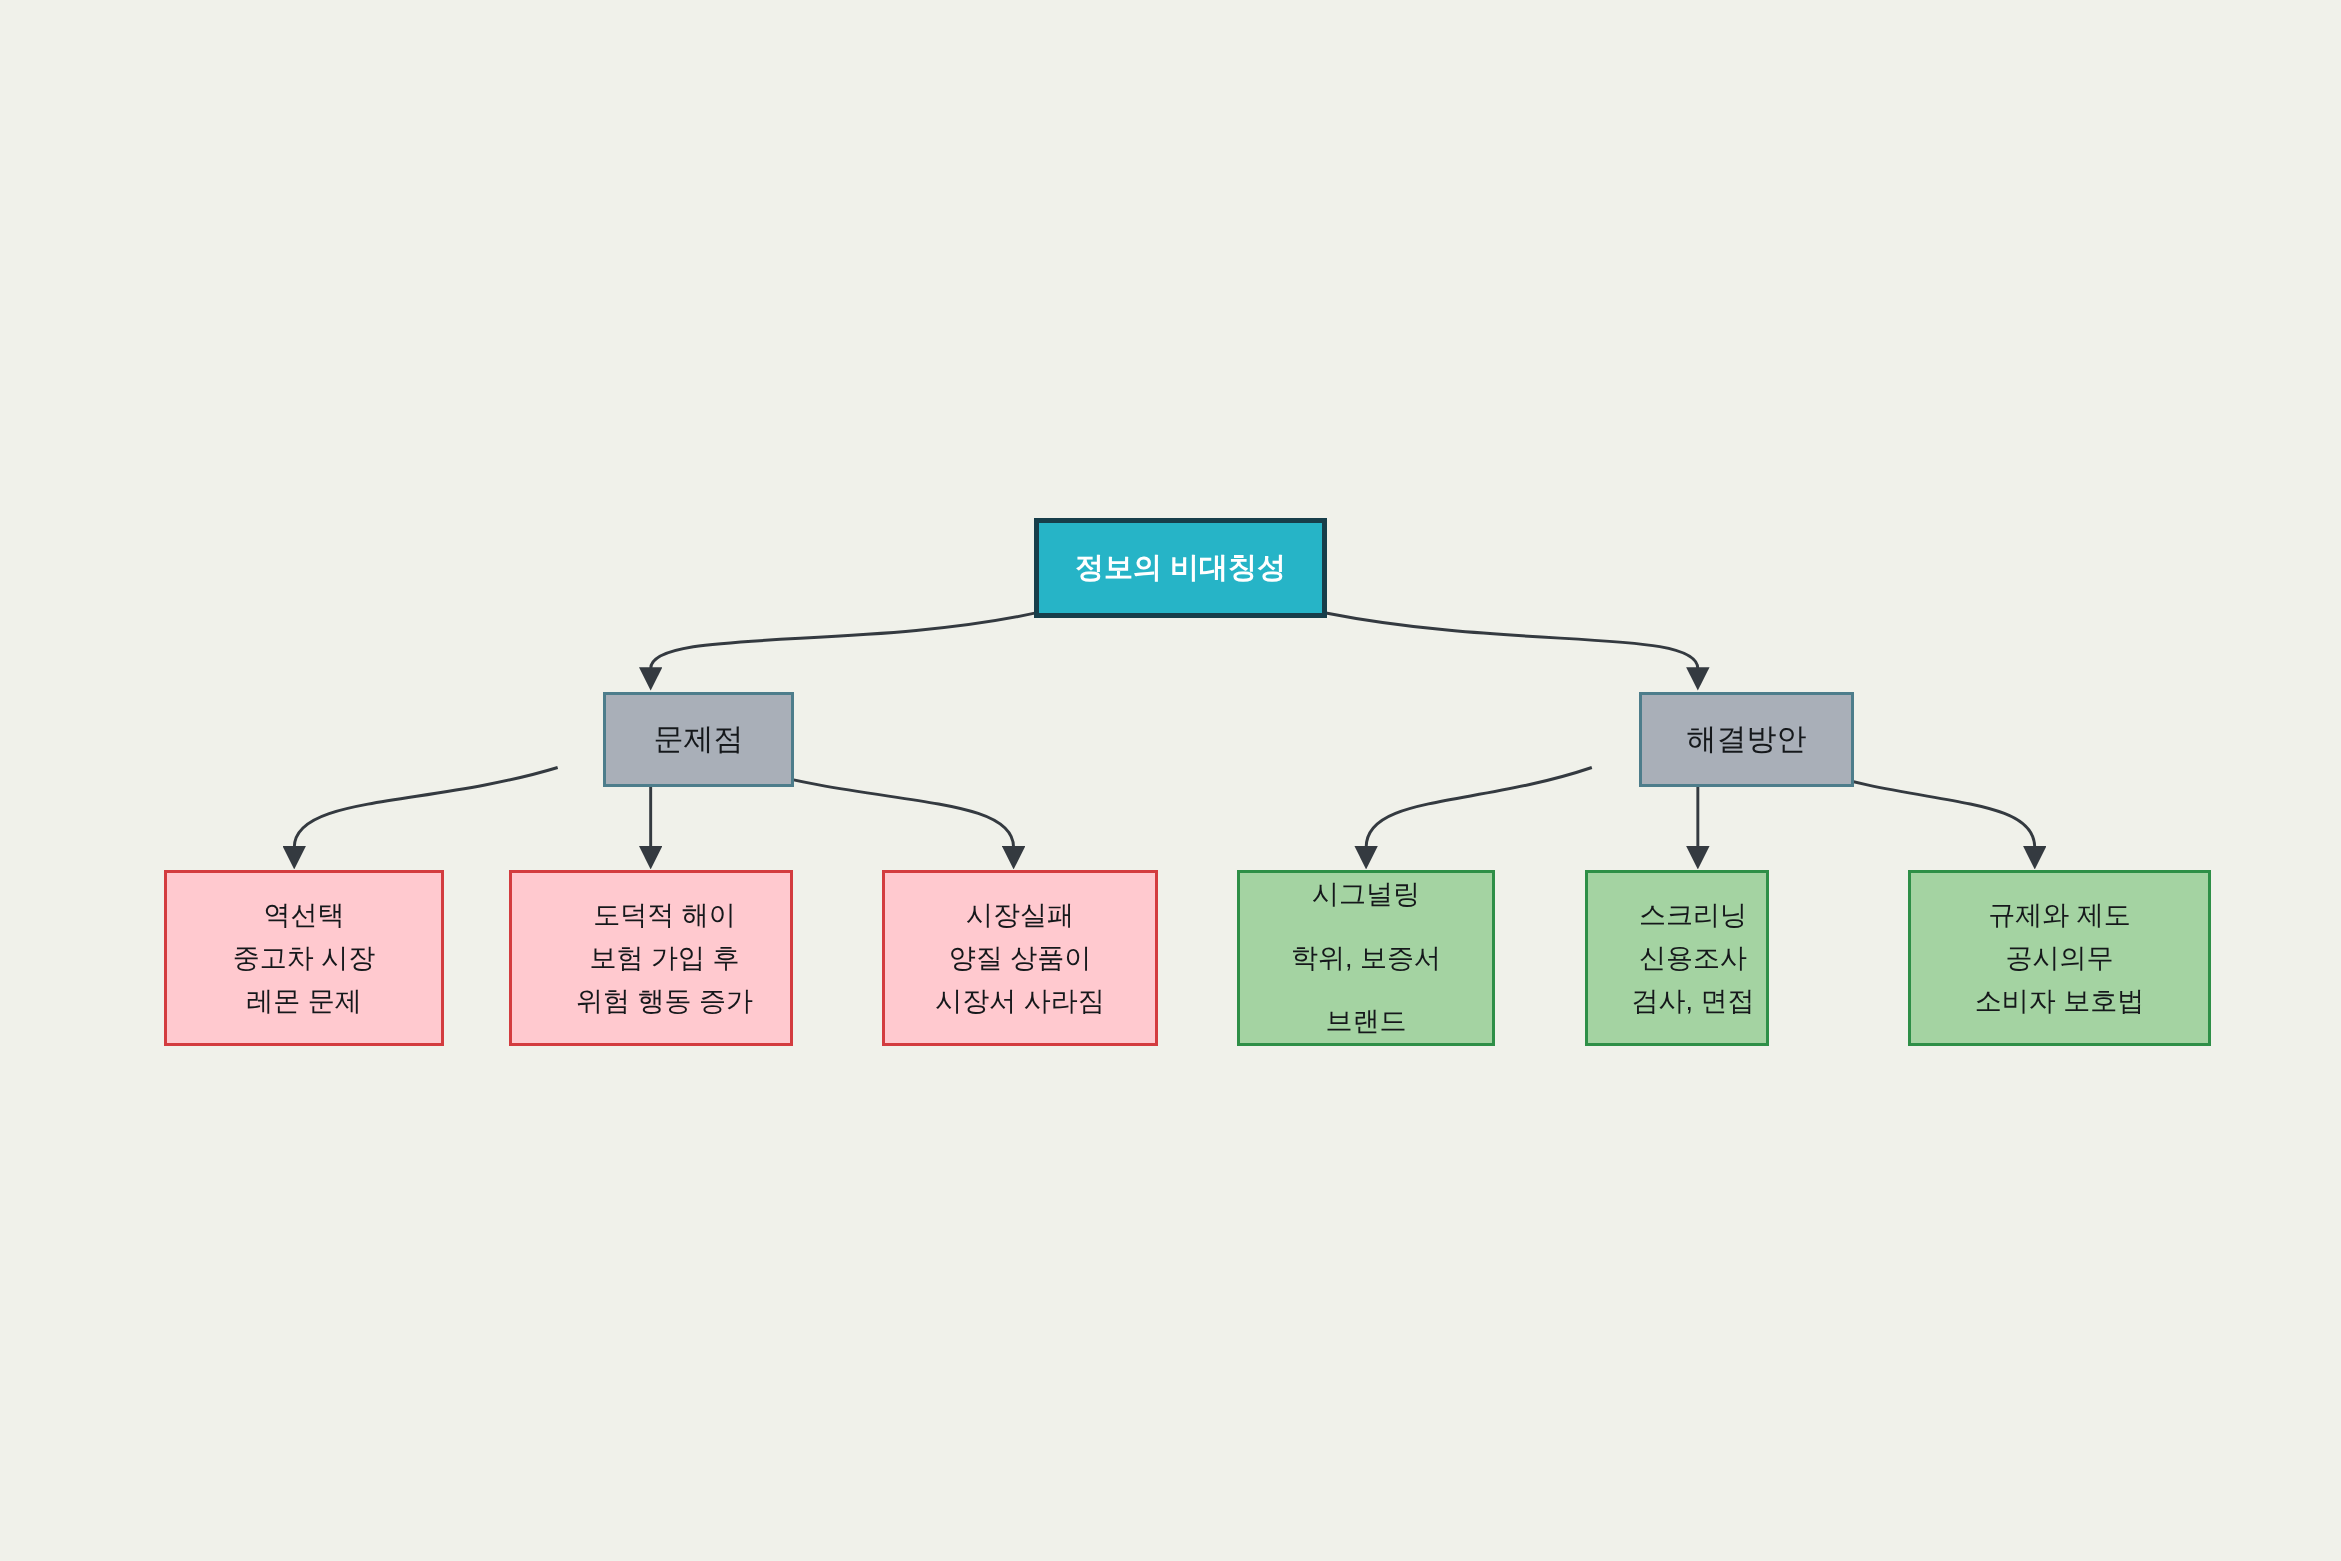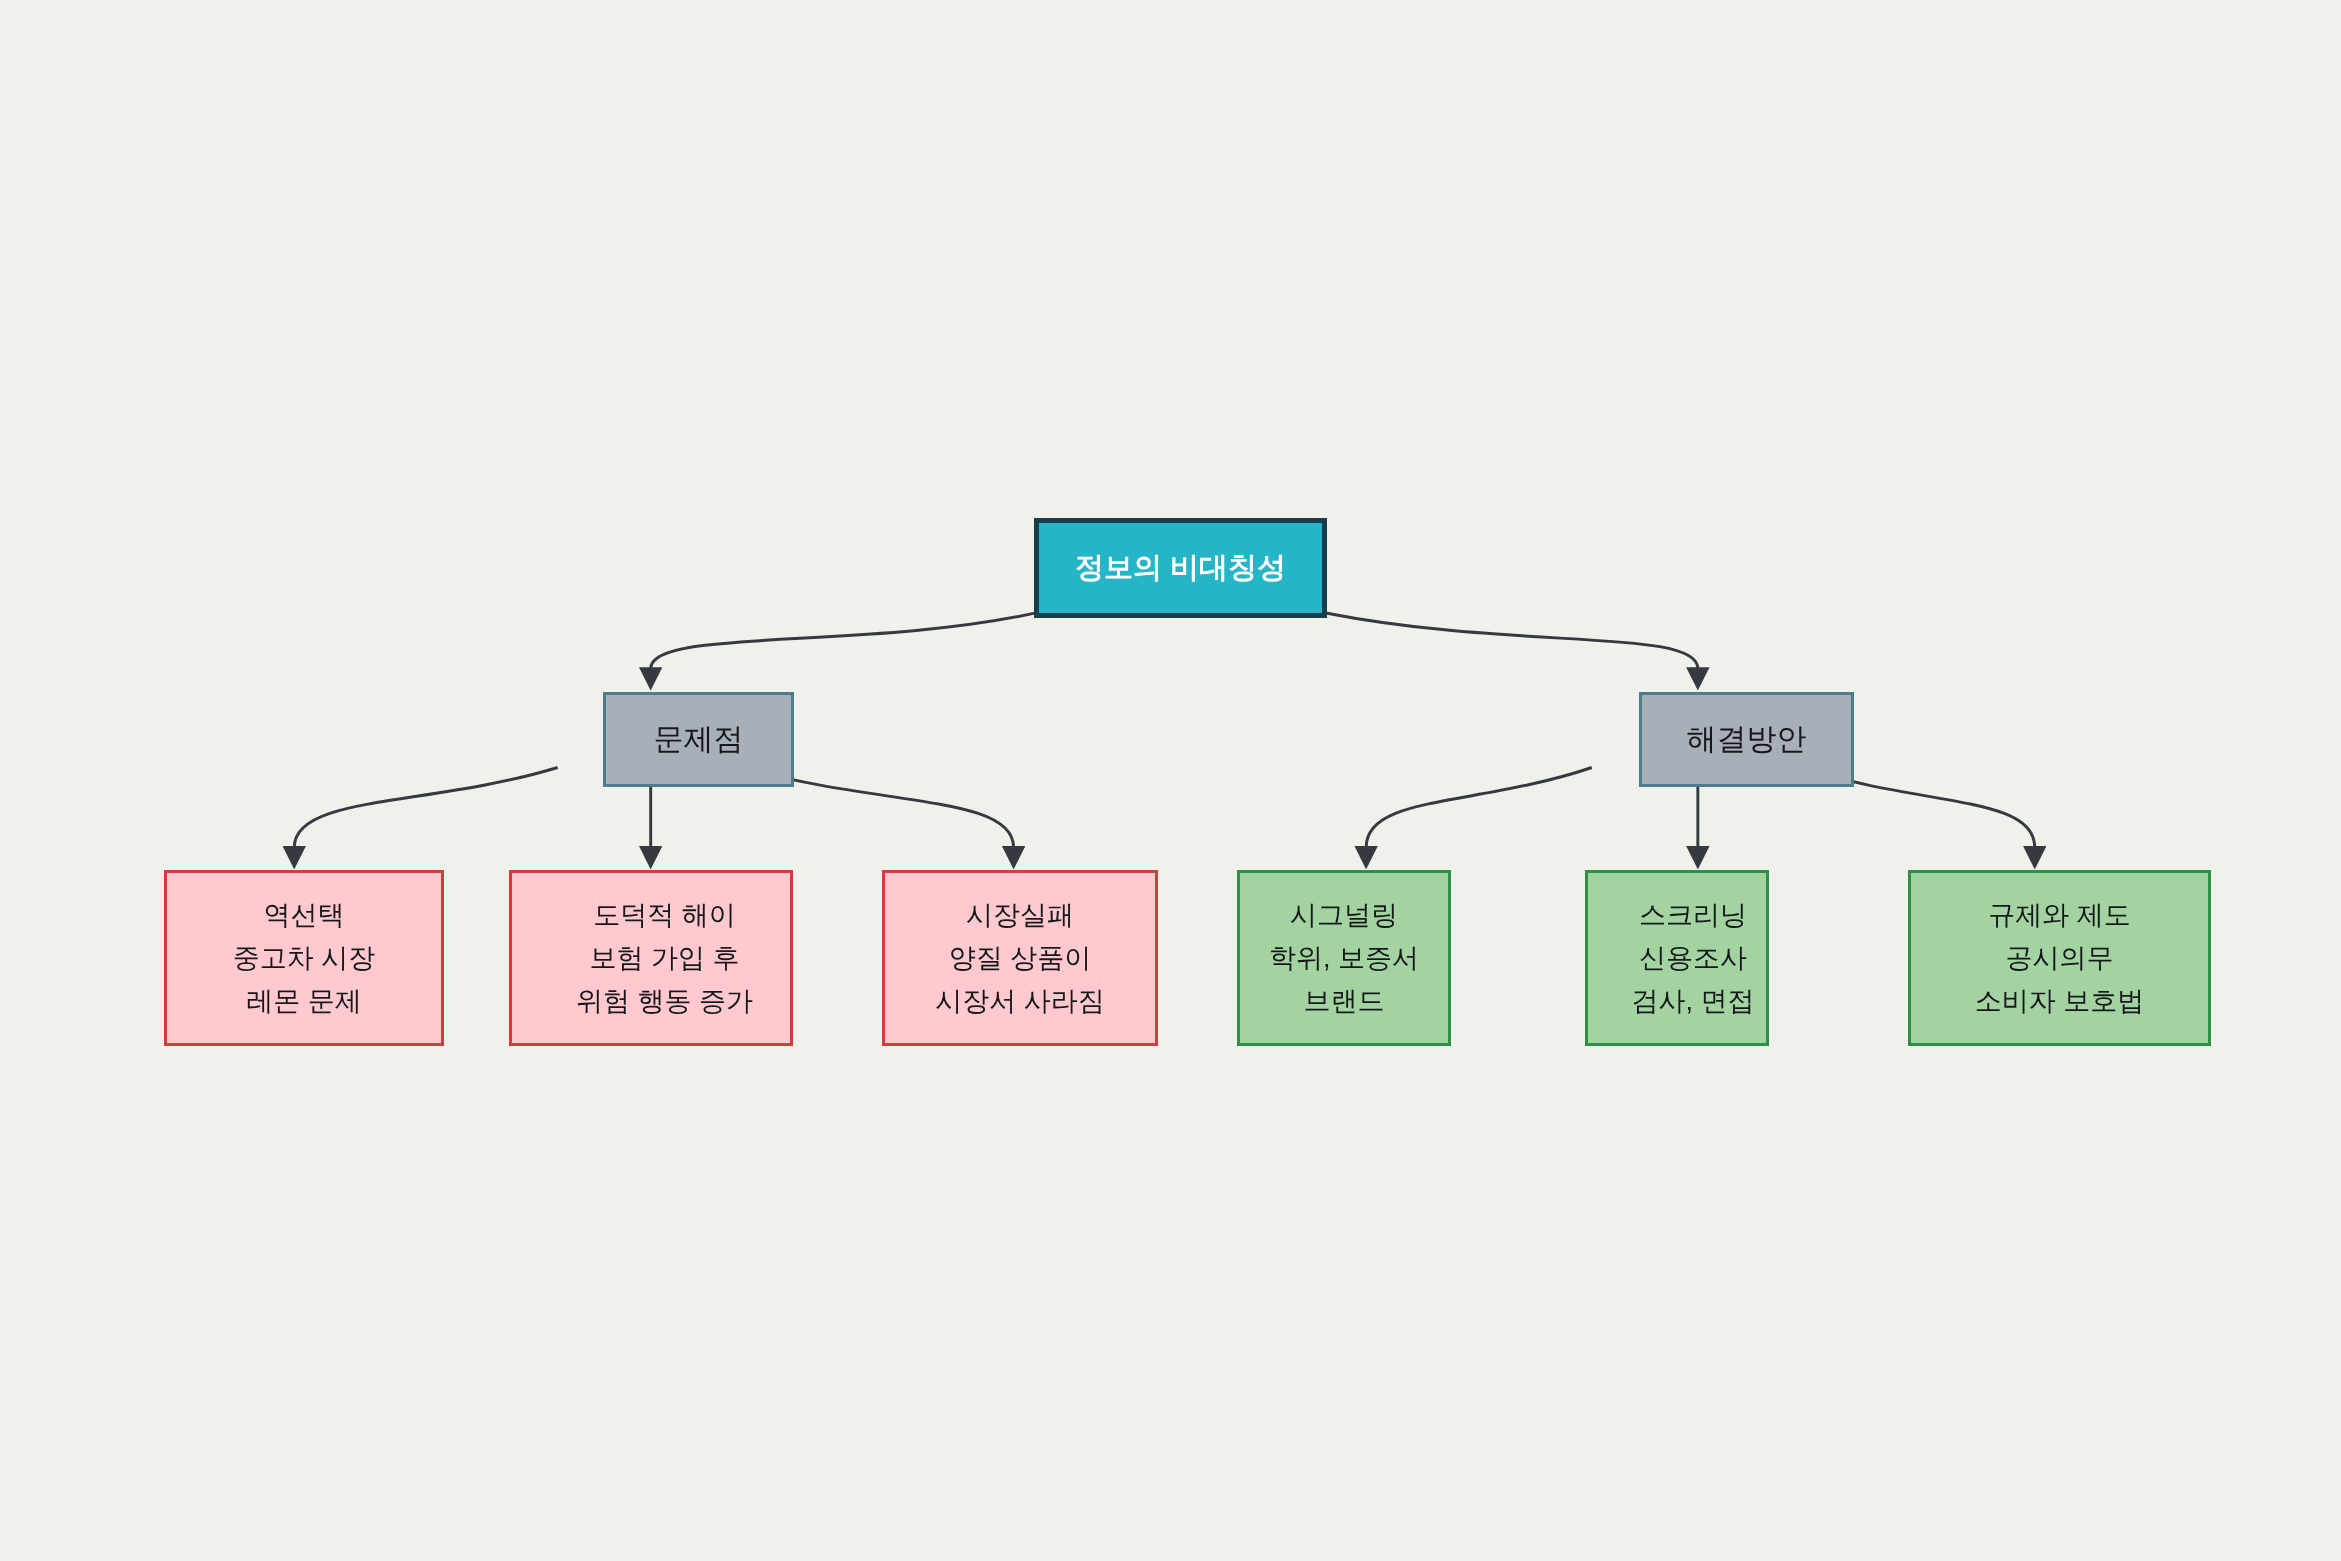--- a/index.html
+++ b/index.html
@@ -79,21 +79,21 @@
     background: #ffc9cf;
     border: 3.9px solid #d33c3f;
   }
   .leaf-solution {
     background: #a4d3a2;
     border: 3.9px solid #2e8f47;
   }
   #node-adverse-selection { left: 164px;  width: 280px; }
   #node-moral-hazard      { left: 509px;  width: 284px; padding-left: 27px; }
   #node-market-failure    { left: 875px; width: 276px; margin-left: 7px; }
-  #node-signaling         { left: 1237px; width: 214px; }
+  #node-signaling         { left: 1237px; width: 258px; justify-content: space-between; }
   #node-screening         { left: 1585px; width: 184px; padding-left: 32px; }
   #node-regulation        { left: 1908px; width: 303px; }
 
   .edge {
     stroke: #343a40;
     stroke-width: 4.5;
     fill: none;
   }
 </style>
 </head>

